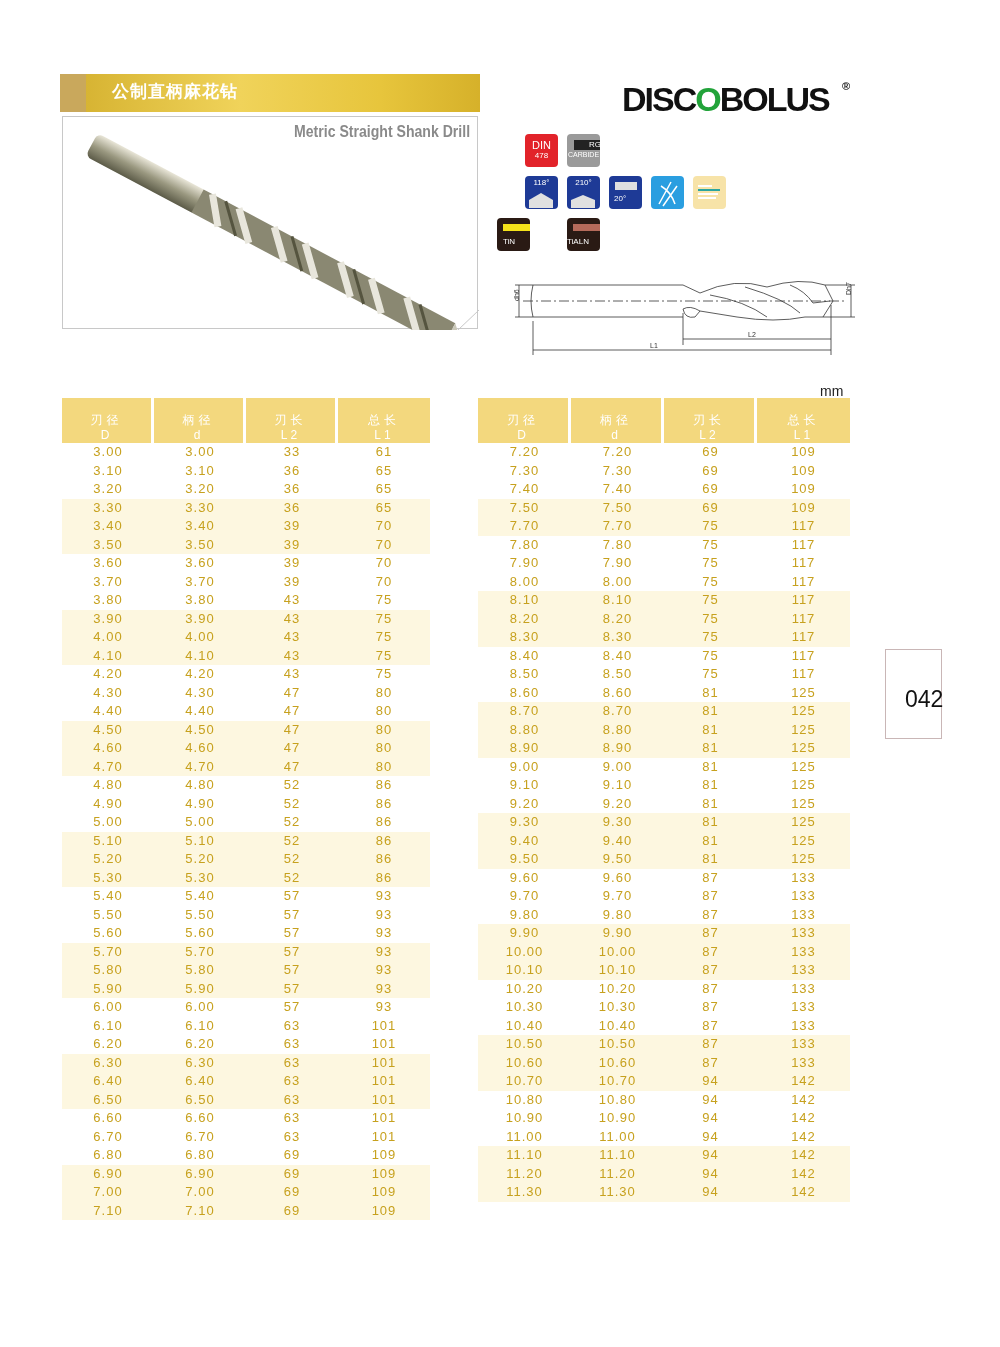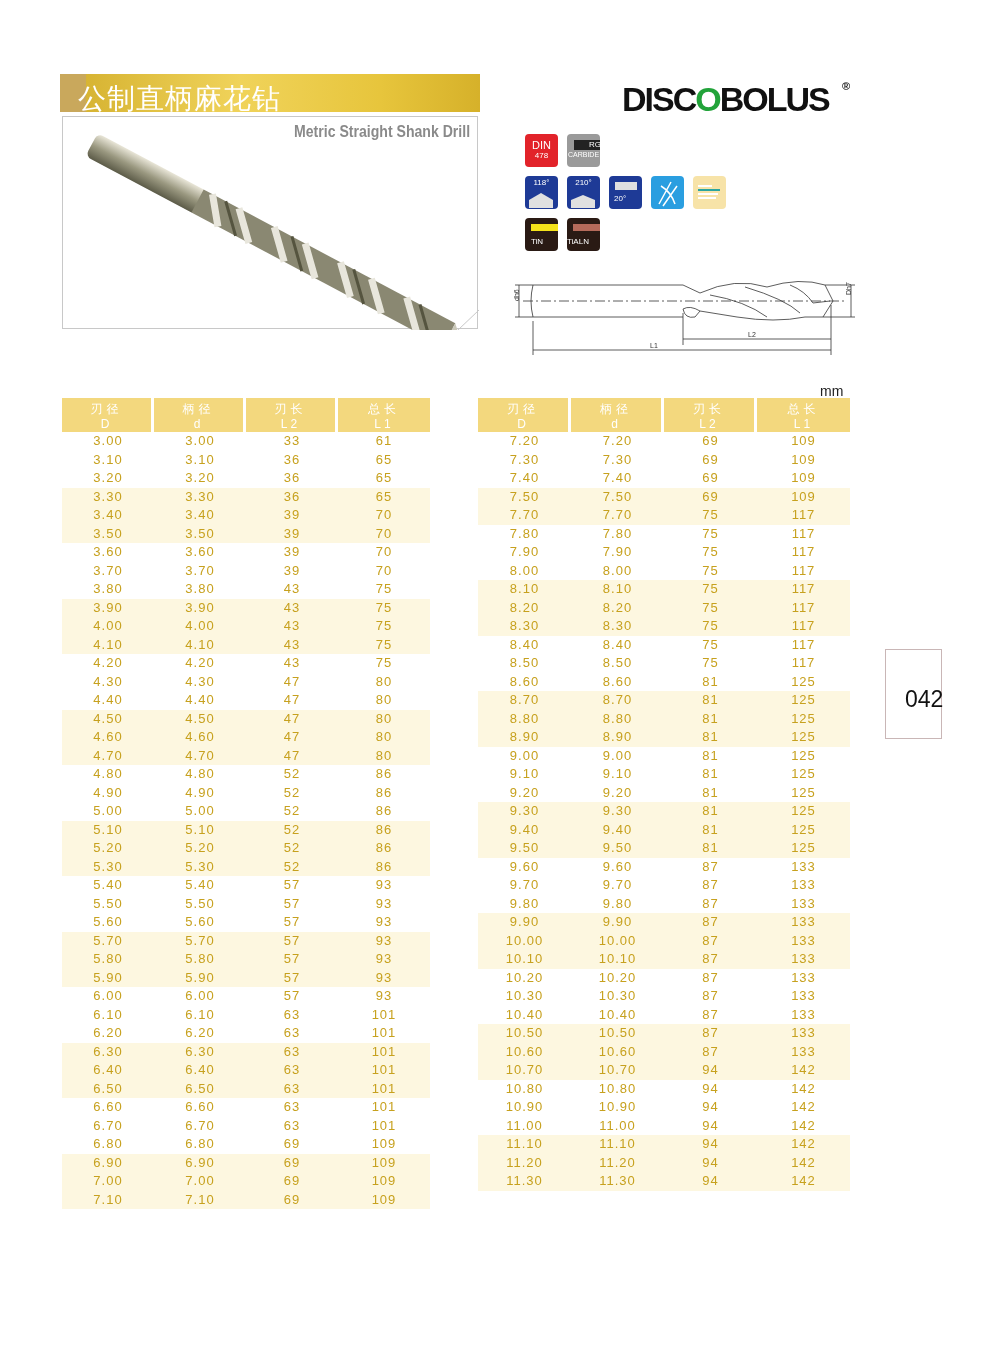--- a/index.html
+++ b/index.html
@@ -1,40 +1,40 @@
 <!DOCTYPE html>
 <html><head>
 <meta charset="utf-8">
 <style>
   * { box-sizing: border-box; margin: 0; padding: 0; }
   body { width: 1000px; height: 1347px; background: #ffffff; position: relative; font-family: "Liberation Sans", sans-serif; overflow: hidden; }
 
   .title-bar { position: absolute; left: 60px; top: 74px; width: 420px; height: 38px;
     background: linear-gradient(90deg, #c9a85c 0px, #c9a85c 26px, #d7b433 26px, #f0d35a 180px, #e7c53c 320px, #d6b12a 420px); }
-  .title-bar .cn { position: absolute; left: 18px; top: 6px; font-family: "DejaVu Sans", sans-serif; font-weight: normal; font-size: 28px; color: #ffffff; letter-spacing: 1px; }
+  .title-bar .cn { position: absolute; left: 52px; top: 6px; font-family: "DejaVu Sans", sans-serif; font-weight: bold; font-size: 17px; color: #ffffff; letter-spacing: 1px; }
 
   .photo-box { position: absolute; left: 62px; top: 116px; width: 416px; height: 213px; border: 1px solid #c8c8c8; background: #fff; }
   .photo-box .en { position: absolute; right: 7px; top: 6px; font-family: "Liberation Sans", sans-serif; font-weight: bold; font-size: 16px; color: #8a8a8a; transform: scaleX(0.88); transform-origin: right; }
   .photo-box svg { position: absolute; left: 0; top: 0; }
 
   .logo { position: absolute; left: 622px; top: 80px; width: 230px; height: 44px; }
   .logo span { font-family: "Liberation Sans", sans-serif; font-weight: 900; font-size: 34px; color: #111; letter-spacing: -2px; }
   .logo .o { color: #22a33a; }
   .logo .reg { position: absolute; right: 2px; top: 0px; font-size: 11px; letter-spacing: 0; }
 
   .icon { position: absolute; width: 33px; height: 33px; border-radius: 4px; overflow: hidden; font-family: "Liberation Sans", sans-serif; color: #fff; text-align: center; }
   .icon .t1 { font-size: 11px; line-height: 12px; }
   .icon .t2 { font-size: 8px; line-height: 10px; }
 
   .diagram { position: absolute; left: 505px; top: 265px; width: 360px; height: 95px; }
 
   .mm { position: absolute; left: 820px; top: 383px; font-size: 14px; color: #222; }
 
   table.spec { position: absolute; top: 398px; border-collapse: separate; border-spacing: 0; }
-  table.spec th { background: #f3d87e; color: #ffffff; font-weight: normal; font-size: 12px; line-height: 15px; height: 34px; text-align: center; border-right: 3px solid #fff; padding-top: 4px; }
+  table.spec th { background: #f3d87e; color: #ffffff; font-weight: normal; font-size: 12px; line-height: 15px; height: 34px; text-align: center; border-right: 3px solid #fff; padding-top: 15px; }
   table.spec th:last-child { border-right: none; }
   table.spec th .cn { font-family: "DejaVu Sans", sans-serif; letter-spacing: 4px; display: block; }
   table.spec th .sym { display: block; letter-spacing: 3px; font-size: 12px; }
   table.spec td { height: 18.5px; font-size: 13px; color: #c7a11e; text-align: center; letter-spacing: 1px; padding: 0; line-height: 18.5px; }
   table.spec tr.alt td { background: #fdf7e0; }
   #table-left { left: 62px; }
   #table-left th, #table-left td { width: 92px; }
   #table-right { left: 478px; }
   #table-right th, #table-right td { width: 93px; }
 
@@ -108,21 +108,21 @@
 </div>
 <div class="icon" style="left:693px;top:176px;background:#f7e3a8;">
   <svg width="33" height="33">
       <rect x="5" y="9" width="14" height="2" fill="#fff"></rect>
       <rect x="5" y="13" width="22" height="2" fill="#2aa5a0"></rect>
       <rect x="5" y="17" width="20" height="2" fill="#fff"></rect>
       <rect x="5" y="21" width="18" height="2" fill="#fff"></rect>
     </svg>
 </div>
 
-<div class="icon" style="left:525px;top:218px;background:#2a1a14;">
+<div class="icon" style="left:497px;top:218px;background:#2a1a14;">
   <div style="height:7px;background:#f5e21a;margin:6px 0 0 6px;"></div>
   <div class="t2" style="text-align:left;padding-left:6px;margin-top:6px;">TiN</div>
 </div>
 <div class="icon" style="left:567px;top:218px;background:#2a1a14;">
   <div style="height:7px;background:#b56a5a;margin:6px 0 0 6px;"></div>
   <div class="t2" style="text-align:left;margin-top:6px;">TiALN</div>
 </div>
 
 <div class="diagram">
   <svg width="360" height="95">

